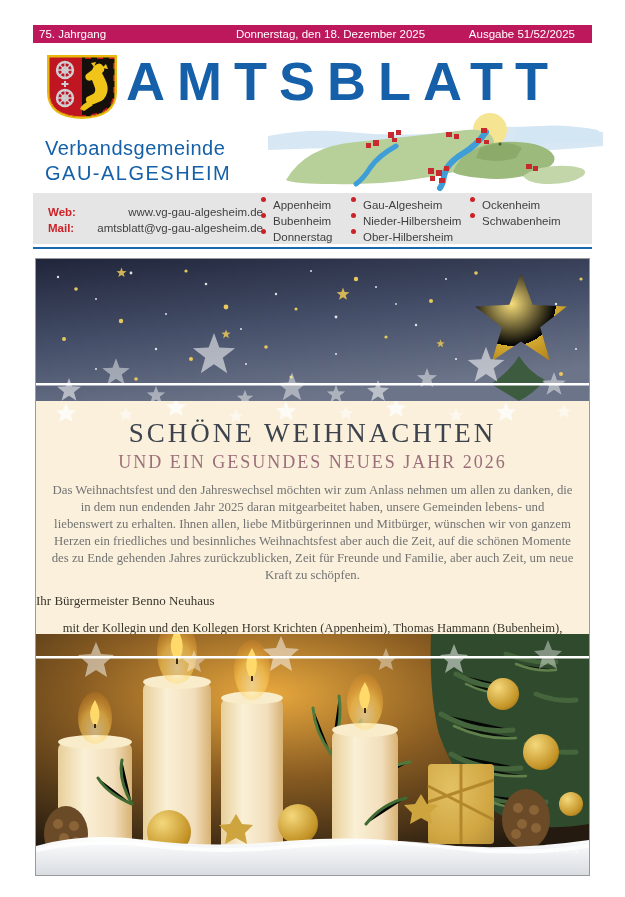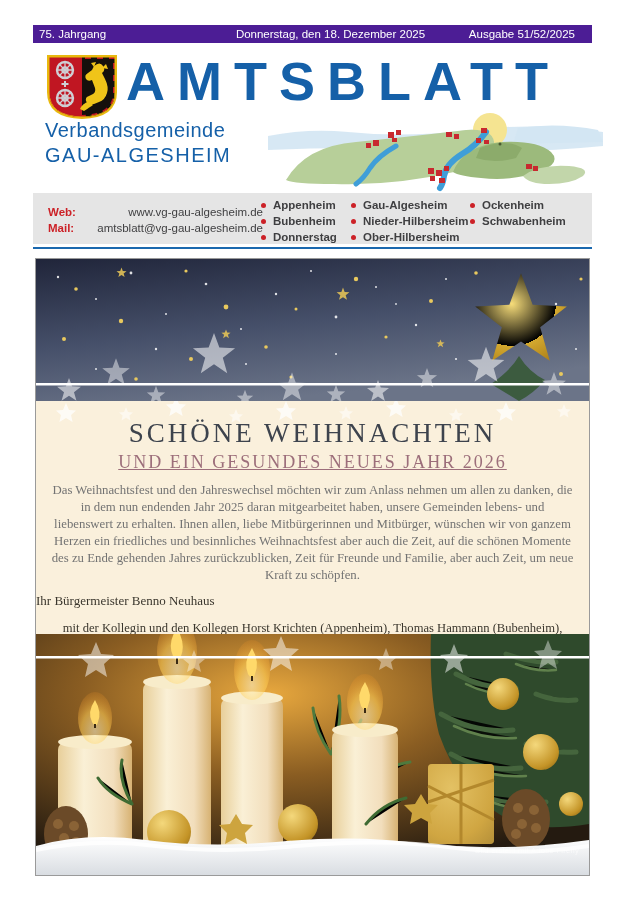--- a/index.html
+++ b/index.html
@@ -1,65 +1,65 @@
 <!DOCTYPE html>
 <html><head>
 <meta charset="utf-8">
 <style>
   * { margin:0; padding:0; box-sizing:border-box; }
   html,body { width:625px; background:#ffffff; font-family:"Liberation Sans", sans-serif; }
   .page { position:relative; width:625px; height:897px; background:#ffffff; overflow:hidden; }
 
   
   .topbar { position:absolute; left:33px; top:25px; width:559px; height:18px;
-    background:#4c1d95; color:#ffffff; font-size:11.5px; display:flex; align-items:center; }
+    background:#be185d; color:#ffffff; font-size:11.5px; display:flex; align-items:center; }
   .topbar .tb-left { position:absolute; left:6px; }
   .topbar .tb-center { position:absolute; left:0; right:0; text-align:center;padding-left:36px; }
   .topbar .tb-right { position:absolute; right:17px; }
 
   
   .crest { position:absolute; left:45px; top:54px; width:74px; height:66px; }
   .title { position:absolute; left:126px; top:50px; width:470px; height:62px;
     color:#1560a8; font-size:54px; font-weight:bold; letter-spacing:12px;
     font-family:"Liberation Sans", sans-serif; white-space:nowrap; }
-  .orgname { position:absolute; left:45px; top:118px; color:#1560a8;
+  .orgname { position:absolute; left:45px; top:136px; color:#1560a8;
     font-size:20px; line-height:25px; letter-spacing:0.5px; }
   .orgname .org2 { letter-spacing:1.5px; }
   .landscape { position:absolute; left:268px; top:110px; width:335px; height:82px; }
 
   
   .infobar { position:absolute; left:33px; top:193px; width:559px; height:51px;
     background:#e5e5e5; font-size:11.5px; color:#3f3f41; }
   .contact { position:absolute; left:15px; top:11px; width:215px; }
   .contact-row { display:flex; line-height:16px; }
   .contact-row .lbl { width:34px; color:#cc2127; font-weight:bold; }
   .contact-row .val { flex:1; text-align:right; color:#3f3f41; }
   .muni-col { position:absolute; top:4px; line-height:16px; }
   .muni-col.c1 { left:228px; }
   .muni-col.c2 { left:318px; }
   .muni-col.c3 { left:437px; }
-  .muni-item { display:flex; align-items:center;font-weight:bold; }
+  .muni-item { display:flex; align-items:flex-start; }
   .bullet { width:5px; height:5px; border-radius:50%; background:#cc2127;
     display:inline-block; margin-right:7px; flex:0 0 auto; }
 
   .rule-blue { position:absolute; left:33px; top:247px; width:559px; height:2px; background:#1a68ae; }
 
   
   .frame { position:absolute; left:35px; top:258px; width:555px; height:618px;
     border:1px solid #9a9a9a; }
   .sky { position:absolute; left:0; top:0; width:553px; height:142px; overflow:hidden; }
   .cream { position:absolute; left:0; top:142px; width:553px; height:233px;
     background:#faf0dc; overflow:hidden; }
   .scene { position:absolute; left:0; top:375px; width:553px; height:241px; overflow:hidden; }
 
   
   .headline { margin-top:17px; text-align:center; font-family:"Liberation Serif", serif;
     font-size:27px; letter-spacing:3px; color:#3d434d; }
   .subheadline { margin-top:3px; text-align:center; font-family:"Liberation Serif", serif;
-    font-size:18px; letter-spacing:2px; color:#9c6e7a;text-decoration:underline; }
+    font-size:18px; letter-spacing:2px; color:#9c6e7a; }
   .bodytext { margin:9px auto 0; width:525px; text-align:center;
     font-family:"Liberation Serif", serif; font-size:12.8px; line-height:17px; color:#737373; }
   .signature { margin-top:9px; font-family:"Liberation Serif", serif;
     font-size:13px; color:#3a362d; }
   .colleagues { margin:11px auto 0; width:530px; text-align:center;
     font-family:"Liberation Serif", serif; font-size:12.6px; line-height:16px; color:#3a362d; }
 
   .credit { position:absolute; right:10px; bottom:20px; font-size:7.5px;
     color:rgba(255,255,255,0.65); letter-spacing:0.3px;margin-top:28px; }
 </style>

